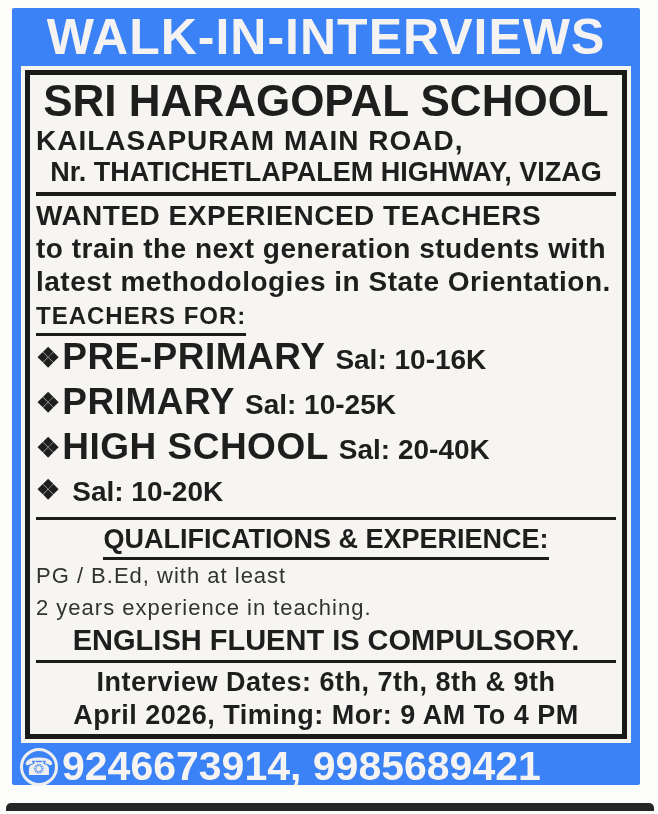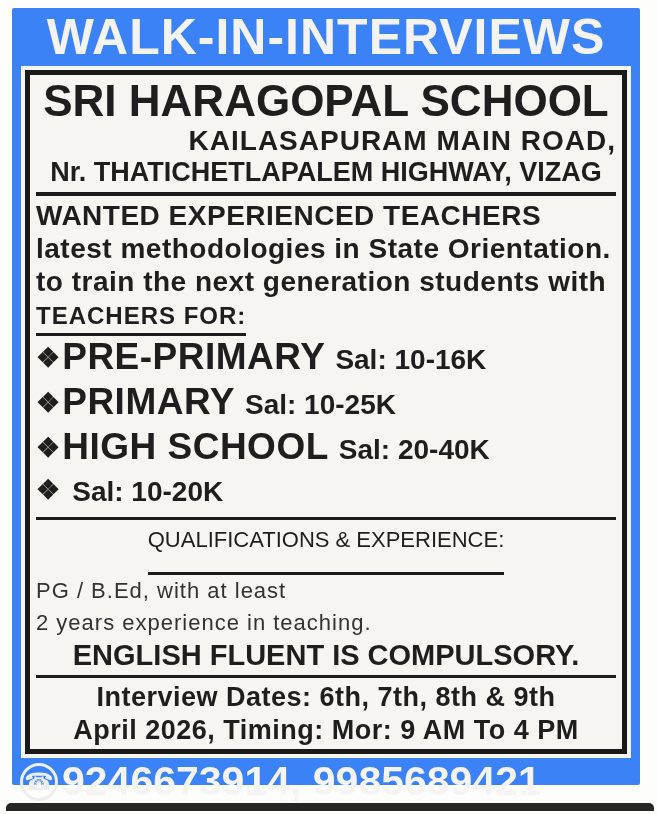--- a/index.html
+++ b/index.html
@@ -16,21 +16,21 @@
               color:#f4f3f1; font-weight:bold; font-size:50px; letter-spacing:1px;
               white-space:nowrap; }
 
   .panel-gap { flex:1; margin:0 9px; background:#f6f5f2; padding:4px; }
   .panel { height:100%; border:5px solid #1a1a1a; background:#f6f5f2;
            color:#1e1e1e; padding:2px 6px 2px 6px; overflow:hidden; }
 
   
   .school-name { font-weight:bold; font-size:44px; line-height:48px; letter-spacing:0px;
                  text-align:center; white-space:nowrap; }
-  .addr1 { font-weight:bold; font-size:28px; line-height:31px; text-align:right;
+  .addr1 { font-weight:bold; font-size:28px; line-height:31px; text-align:left;
            letter-spacing:1px; white-space:nowrap; }
   .addr2 { font-weight:bold; font-size:27px; line-height:32px; text-align:center;
            letter-spacing:0px; white-space:nowrap; }
 
   .sep { border:0; border-top:3px solid #1c1c1c; margin:4px 0 3px 0; }
   .sep-thick { border-top:4px solid #1c1c1c; }
 
   
   .wanted-line { font-weight:bold; font-size:28px; line-height:33px;
                  letter-spacing:0.5px; white-space:nowrap; }
@@ -39,22 +39,22 @@
   .list-heading { display:inline-block; font-weight:bold; font-size:24px; line-height:32px;
                   border-bottom:3px solid #1c1c1c; padding-bottom:1px; margin-top:2px;
                   letter-spacing:1px; white-space:nowrap; }
   .job-row { display:flex; align-items:baseline; line-height:41px; white-space:nowrap; }
   .job-bullet { font-size:27px; font-weight:bold; margin-right:2px; position:relative; top:-2px; }
   .job-role { font-weight:bold; font-size:37px; letter-spacing:0.5px; }
   .job-sal { font-weight:bold; font-size:28px; margin-left:10px; }
 
   
   .qual-heading-wrap { text-align:center; margin-top:2px; }
-  .qual-heading { display:inline-block; font-weight:normal; font-size:22px; line-height:33px;
-                  border-bottom:3px solid #1c1c1c; padding-bottom:16px; letter-spacing:0px;
+  .qual-heading { display:inline-block; font-weight:bold; font-size:27px; line-height:33px;
+                  border-bottom:3px solid #1c1c1c; padding-bottom:1px; letter-spacing:0px;
                   white-space:nowrap; }
   .qual-line { font-weight:400; color:#323232; font-size:22px; line-height:32px;
                letter-spacing:1px; white-space:nowrap; }
   .qual-note { font-weight:bold; font-size:29px; line-height:32px; text-align:center;
                letter-spacing:0px; white-space:nowrap; }
 
   
   .date-line { font-weight:bold; font-size:27px; line-height:33px; text-align:center;
                letter-spacing:0.5px; white-space:nowrap; }
 
@@ -82,22 +82,22 @@
     <div class="panel-gap">
       <div class="panel">
 
         <div class="school-name">SRI HARAGOPAL SCHOOL</div>
         <div class="addr1">KAILASAPURAM MAIN ROAD,</div>
         <div class="addr2">Nr. THATICHETLAPALEM HIGHWAY, VIZAG</div>
 
         <div class="sep sep-thick"></div>
 
         <div class="wanted-line">WANTED EXPERIENCED TEACHERS</div>
+        <div class="wanted-line">to train the next generation students with</div>
         <div class="wanted-line">latest methodologies in State Orientation.</div>
-        <div class="wanted-line">to train the next generation students with</div>
 
         <div>
           <span class="list-heading">TEACHERS FOR:</span>
         </div>
 
         <div class="job-row">
           <span class="job-bullet">❖</span>
           <span class="job-role">PRE-PRIMARY</span>
           <span class="job-sal">Sal: 10-16K</span>
         </div>

